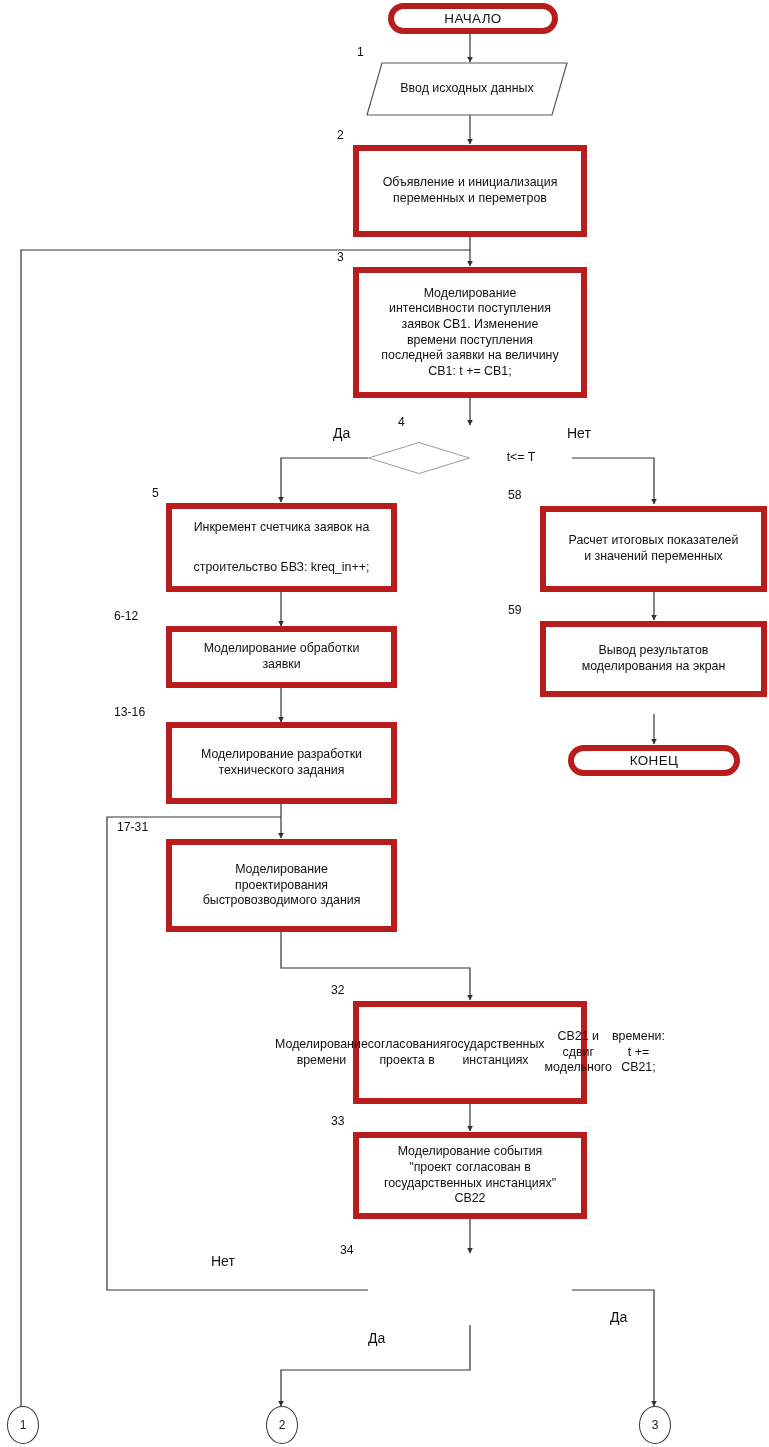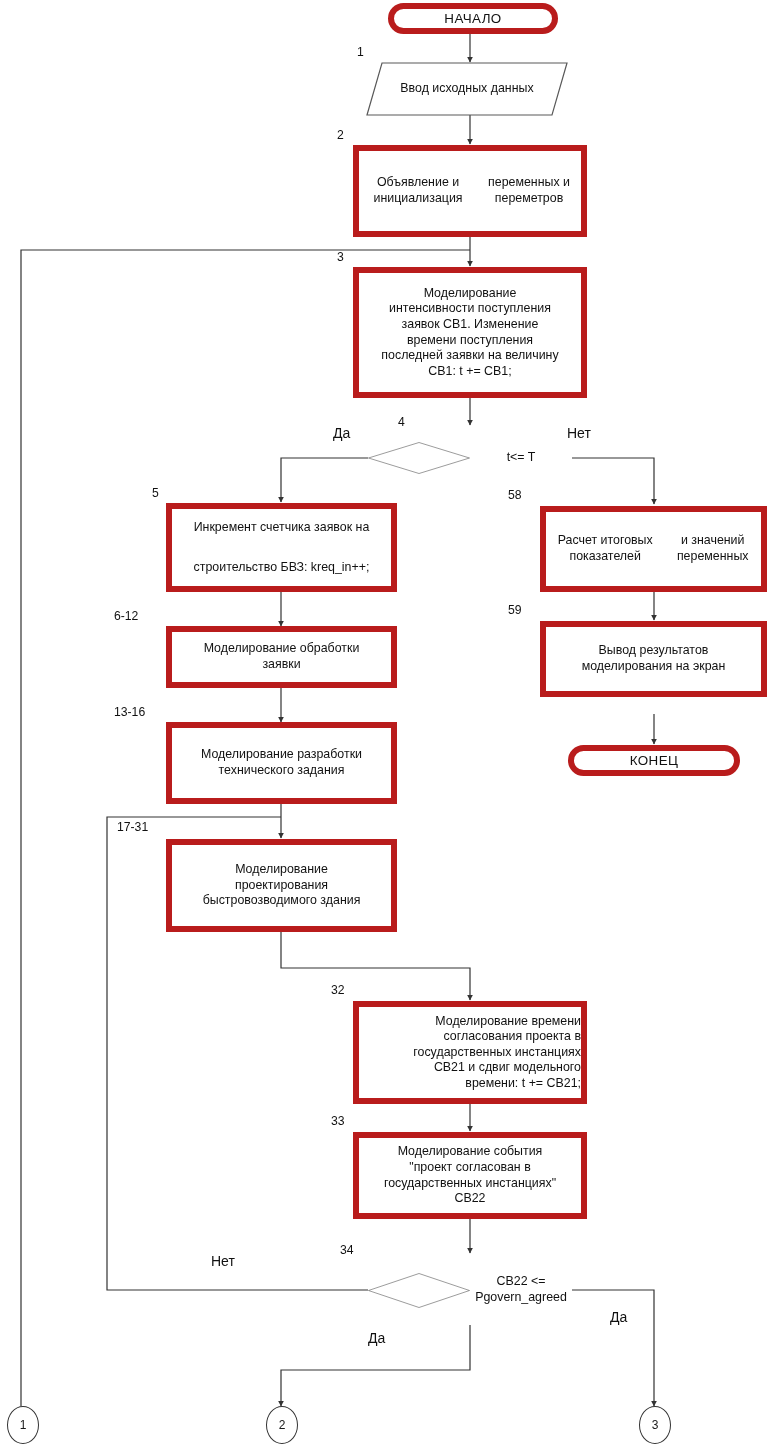--- a/index.html
+++ b/index.html
@@ -79,21 +79,21 @@
 
   <div class="num" style="left:357px;top:45px;">1</div>
   <div class="node para" style="left:366px;top:62px;width:202px;height:54px;">
     <svg class="pshape" viewBox="0 0 202 54" preserveAspectRatio="none" xmlns="http://www.w3.org/2000/svg">
       <polygon points="16,1 201,1 186,53 1,53" fill="#fff" stroke="#595959" stroke-width="1.2"></polygon>
     </svg>
     <span class="ptext">Ввод исходных данных</span>
   </div>
 
   <div class="num" style="left:337px;top:128px;">2</div>
-  <div class="node proc" style="left:353px;top:145px;width:234px;height:92px;flex-direction:row;">
+  <div class="node proc" style="left:353px;top:145px;width:234px;height:92px;flex-direction:column;">
     <span>Объявление и инициализация</span>
     <span>переменных и переметров</span>
   </div>
 
   <div class="num" style="left:337px;top:250px;">3</div>
   <div class="node proc" style="left:353px;top:267px;width:234px;height:131px;flex-direction:column;">
     <span>Моделирование</span>
     <span>интенсивности поступления</span>
     <span>заявок СВ1. Изменение</span>
     <span>времени поступления</span>
@@ -130,49 +130,43 @@
   </div>
 
   <div class="num" style="left:117px;top:820px;">17-31</div>
   <div class="node proc" style="left:166px;top:839px;width:231px;height:93px;flex-direction:column;">
     <span>Моделирование</span>
     <span>проектирования</span>
     <span>быстровозводимого здания</span>
   </div>
 
   <div class="num" style="left:331px;top:983px;">32</div>
-  <div class="node proc" style="left:353px;top:1001px;width:234px;height:103px;flex-direction:column;align-items:flex-end;">
+  <div class="node proc" style="left:353px;top:1001px;width:234px;height:103px;">
     <span>Моделирование времени</span>
     <span>согласования проекта в</span>
     <span>государственных инстанциях</span>
     <span>СВ21 и сдвиг модельного</span>
     <span>времени: t += CB21;</span>
   </div>
 
   <div class="num" style="left:331px;top:1114px;">33</div>
   <div class="node proc" style="left:353px;top:1132px;width:234px;height:87px;flex-direction:column;">
     <span>Моделирование события</span>
     <span>"проект согласован в</span>
     <span>государственных инстанциях"</span>
     <span>СВ22</span>
   </div>
 
   <div class="num" style="left:340px;top:1243px;">34</div>
   <div class="lbl" style="left:211px;top:1253px;">Нет</div>
   <div class="lbl" style="left:368px;top:1330px;">Да</div>
   <div class="lbl" style="left:610px;top:1309px;">Да</div>
-  <div class="node diamond" style="left:368px;top:1255px;width:204px;height:70px;">
-    <svg class="pshape" viewBox="0 0 204 70" preserveAspectRatio="none" xmlns="http://www.w3.org/2000/svg">
-      <polygon points="102,1 203,35 102,69 1,35" fill="#fff" stroke="#595959" stroke-width="1.2"></polygon>
-    </svg>
-    <span class="dtext">CB22 &lt;= Pgovern_agreed</span>
-  </div>
 
   <div class="num" style="left:508px;top:488px;">58</div>
-  <div class="node proc" style="left:540px;top:506px;width:227px;height:86px;flex-direction:row;">
+  <div class="node proc" style="left:540px;top:506px;width:227px;height:86px;flex-direction:column;">
     <span>Расчет итоговых показателей</span>
     <span>и значений переменных</span>
   </div>
 
   <div class="num" style="left:508px;top:603px;">59</div>
   <div class="node proc" style="left:540px;top:621px;width:227px;height:76px;flex-direction:column;">
     <span>Вывод результатов</span>
     <span>моделирования на экран</span>
   </div>
 

